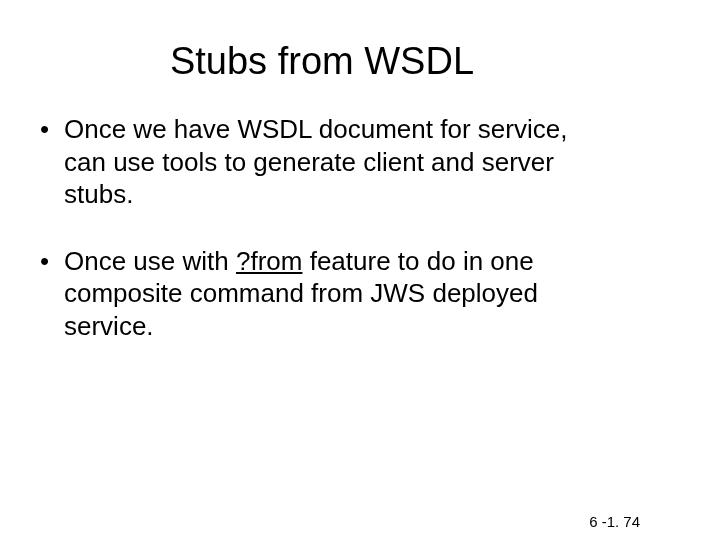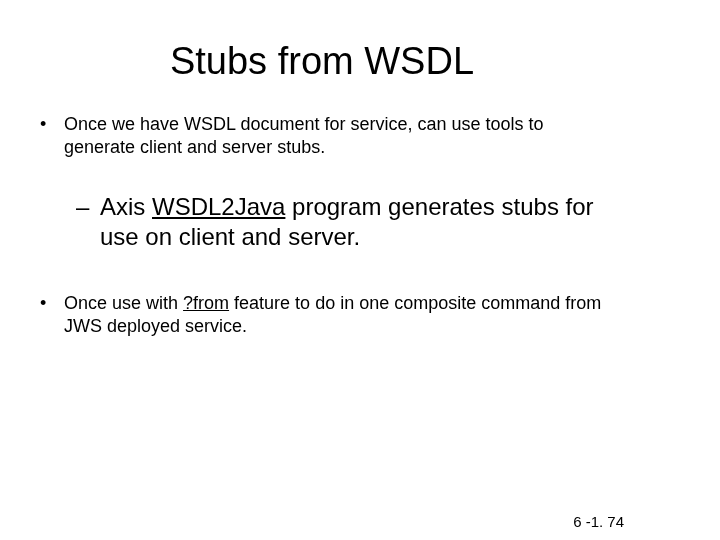--- a/index.html
+++ b/index.html
@@ -1,39 +1,36 @@
 <!DOCTYPE html>
 <html><head>
 <meta charset="utf-8">
 <style>
   * { margin: 0; padding: 0; box-sizing: border-box; }
   html, body { width: 720px; height: 540px; background: #fff; font-family: Arial, Helvetica, sans-serif; color: #000; }
   .slide { width: 644px; height: 540px; position: relative; padding: 40px 30px 20px 30px; }
   .title { font-size: 38px; text-align: center; margin-bottom: 30px; font-weight: normal; }
-  .bullet-l1 { font-size: 18px; line-height: 1.25; margin-left: 34px; position: relative; margin-bottom: 34px; }
+  .bullet-l1 { font-size: 26px; line-height: 1.25; margin-left: 34px; position: relative; margin-bottom: 34px; }
   .bullet-l1::before { content: "•"; position: absolute; left: -24px; top: 0; }
   .bullet-l2 { font-size: 24px; line-height: 1.25; margin-left: 70px; position: relative; margin-bottom: 40px; }
   .bullet-l2::before { content: "–"; position: absolute; left: -24px; top: 0; }
   .u { text-decoration: underline; }
-  .footer { position: absolute; right: 20px; bottom: 10px; font-size: 15px; }
+  .footer { position: absolute; right: 4px; bottom: 10px; font-size: 15px; }
 </style>
 </head>
 <body>
 
 <div class="slide">
 
   <h1 class="title">Stubs from WSDL</h1>
 
   <div class="bullet-l1">
     <span>Once we have WSDL document for service, can use tools to generate client and server stubs.</span>
   </div>
 
-  <div class="bullet-l2">
-    <span>Axis </span><span class="u">WSDL2Java</span><span> program generates stubs for use on client and server.</span>
-  </div>
 
   <div class="bullet-l1">
     <span>Once use with </span><span class="u">?from</span><span> feature to do in one composite command from JWS deployed service.</span>
   </div>
 
   <div class="footer">6 -1. 74</div>
 
 </div>
 
 </body></html>

